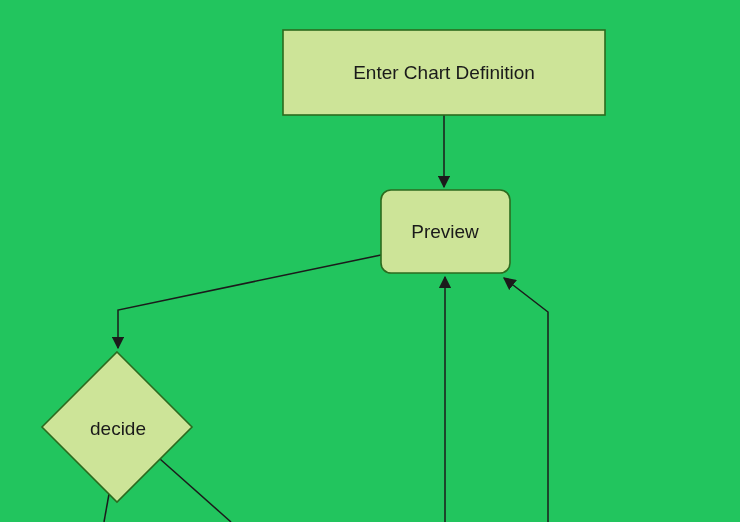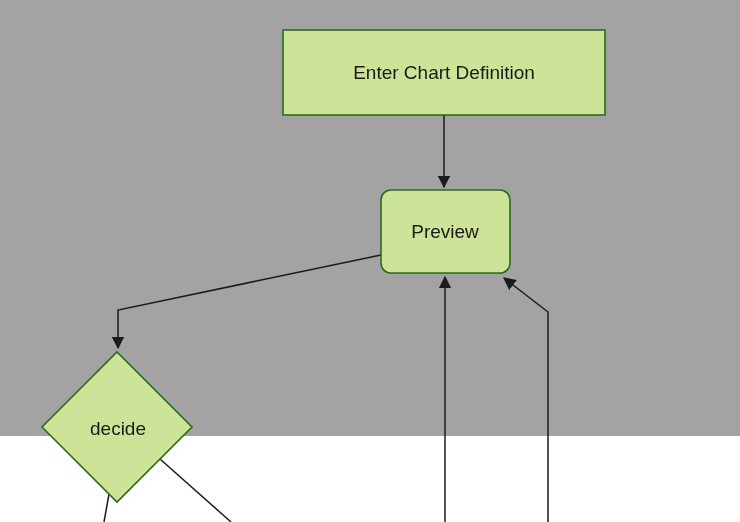--- a/index.html
+++ b/index.html
@@ -9,22 +9,22 @@
   body {
     width: 740px;
     height: 522px;
     background: #ffffff;
     overflow: hidden;
     font-family: "Liberation Sans", sans-serif;
   }
   .canvas-wrap {
     position: relative;
     width: 740px;
-    height: 436px;
-    background: #a3a3a3;
+    height: 522px;
+    background: #22c55e;
   }
   svg.flowchart {
     display: block;
     width: 740px;
     height: 522px;
   }
   .node-shape {
     fill: var(--node-fill, #cde498);
     stroke: var(--node-border, #2c6b1f);
     stroke-width: 1.6;

